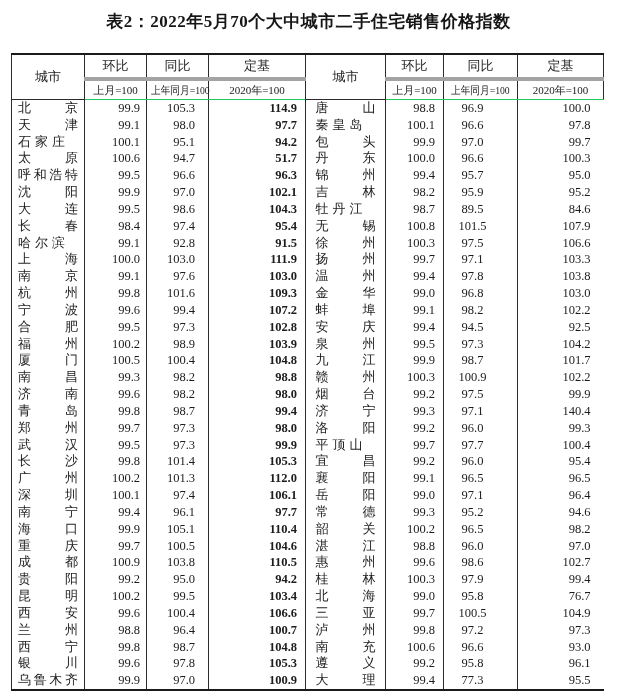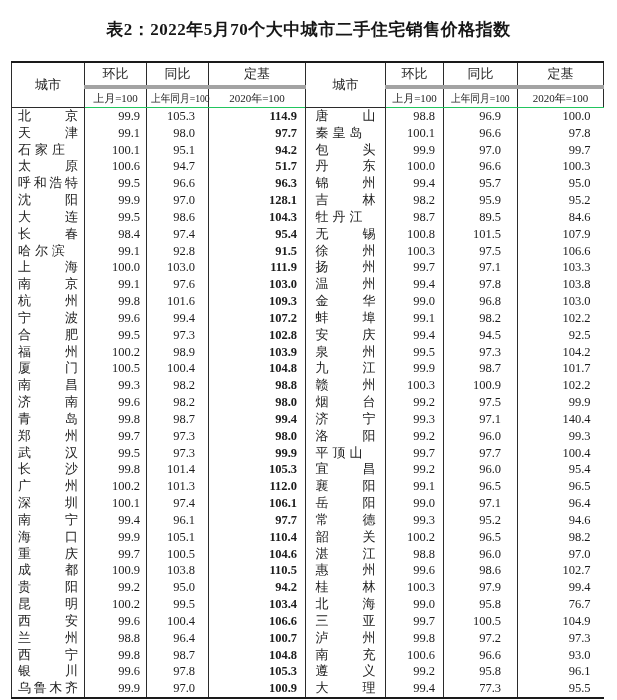--- a/index.html
+++ b/index.html
@@ -3,21 +3,21 @@
 <meta charset="utf-8">
 <style>
   html,body { margin:0; padding:0; }
   body {
     width:617px; height:700px; background:#ffffff; overflow:hidden;
     font-family:"Liberation Serif","DejaVu Serif",serif; color:#1c1c1c;
     -webkit-font-smoothing:antialiased;
   }
   .title {
     text-align:center; font-weight:bold; font-size:17px; line-height:20px;
-    padding-top:20px; letter-spacing:0.5px; color:#161616;
+    padding-top:12px; letter-spacing:0.5px; color:#161616;
   }
   table.idx {
     border-collapse:collapse; table-layout:fixed; width:592px;
     margin:21px 0 0 11px;
     border-top:2.5px solid #1a1a1a; border-bottom:2.5px solid #1a1a1a;
   }
   col.c1 { width:73px; } col.c2 { width:62px; } col.c3 { width:62px; }
   col.c4 { width:97px; } col.c5 { width:80px; } col.c6 { width:58px; }
   col.c7 { width:74px; } col.c8 { width:86px; }
   th, td { padding:0; font-weight:normal; border-left:1px solid #2b2b2b; }
@@ -25,21 +25,21 @@
   thead tr.r1 th { height:22px; }
   thead tr.r2 th { height:18px; }
   thead tr.r1 th.split { border-bottom:4px solid #a3a3a3; }
   thead th.cityh { border-bottom:1px solid #2b2b2b; }
   thead tr.r2 th { border-bottom:1px solid #22c55e; font-size:11px; }
   thead th.lastcol { border-right:1px solid #2b2b2b; }
   .squeeze { display:inline-block; transform:scaleX(0.88); transform-origin:center; white-space:nowrap; }
   tbody td { height:16.83px; line-height:16.83px; font-size:13px; overflow:hidden; }
   td.num { text-align:right; font-size:12.5px; font-variant-numeric:lining-nums; }
   td.p2 { padding-right:6px; }  td.p3 { padding-right:13px; } td.p4 { padding-right:8px;font-weight:bold; }
-  td.p6 { padding-right:8px; }  td.p7 { padding-right:16px; } td.p8 { padding-right:13px; }
+  td.p6 { padding-right:8px; }  td.p7 { padding-right:16px;text-align:center; } td.p8 { padding-right:13px; }
   .cname { display:flex; justify-content:space-between; width:60px; margin:0 auto; }
   .cname.packed { justify-content:flex-start; gap:4px; }
   .cname span { display:inline-block; }
 </style>
 </head>
 <body>
 
 <div class="page">
   <div class="title">表2：2022年5月70个大中城市二手住宅销售价格指数</div>
 
@@ -181,21 +181,21 @@
         </tr>
         <tr>
           <td>
             <span class="cname">
               <span>沈</span>
               <span>阳</span>
             </span>
           </td>
           <td class="num p2">99.9</td>
           <td class="num p3">97.0</td>
-          <td class="num p4">128.1</td>
+          <td class="num p4">102.1</td>
           <td>
             <span class="cname">
               <span>吉</span>
               <span>林</span>
             </span>
           </td>
           <td class="num p6">98.2</td>
           <td class="num p7">95.9</td>
           <td class="num p8">95.2</td>
         </tr>

